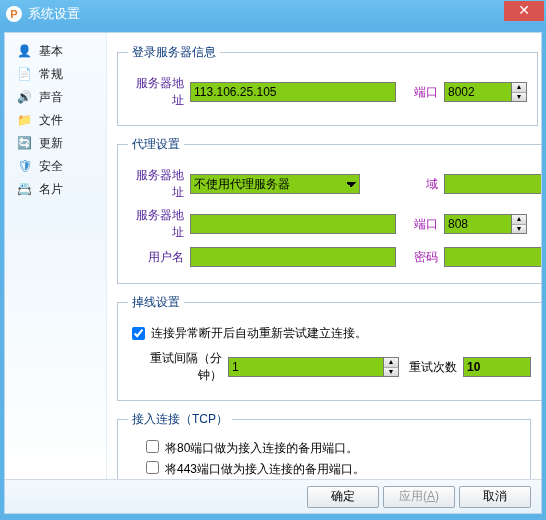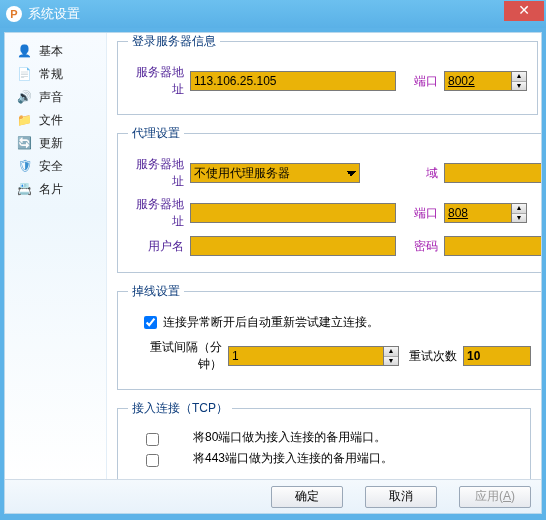--- a/index.html
+++ b/index.html
@@ -78,21 +78,21 @@
 .i-basic { color:#e0a030; }
 .i-general { color:#3a90d0; }
 .i-sound { color:#2a7ac0; }
 .i-file { color:#e2a23a; }
 .i-update { color:#e2a23a; }
 .i-security { color:#3a90d0; }
 .i-card { color:#555; }
 
 .content {
   flex: 1;
-  padding: 0 10px 6px 10px;
+  padding: 11px 10px 6px 10px;
   overflow: hidden;
 }
 fieldset {
   border: 1px solid #b8c8d8;
   margin-bottom: 10px;
   padding: 8px 10px 10px 10px;
 }
 legend {
   padding: 0 4px;
   color: #0a3a7a;
@@ -110,27 +110,27 @@
 }
 .lbl-col2 {
   width: 36px;
   text-align: right;
   padding-right: 6px;
   color: #a21caf;
 }
 input[type=text], select {
   height: 20px;
   border: 1px solid #7a7a7a;
-  background: #eab308;
+  background: #84cc16;
   font-size: 12px;
   padding: 0 3px;
   font-family: inherit;
 }
 .w-server { width: 206px; }
-.w-port { width: 68px; text-decoration: underline; }
+.w-port { width: 68px; }
 .w-proxy { width: 170px; }
 .w-domain { width: 104px; }
 .w-proxyserv { width: 206px; }
 .w-user { width: 206px; }
 .w-retry { width: 156px; }
 .w-retry2 { width: 68px; font-weight: bold; }
 .w-tcp { width: 84px; }
 
 .spin-wrap {
   position: relative;
@@ -158,34 +158,34 @@
   appearance: none;
   -webkit-appearance: none;
   background-image: linear-gradient(45deg, transparent 50%, #000 50%),
                     linear-gradient(-45deg, transparent 50%, #000 50%);
   background-position: right 8px top 7px, right 3px top 7px;
   background-size: 5px 5px, 5px 5px;
   background-repeat: no-repeat;
   padding-right: 18px;
 }
 
-.chk-row { margin: 6px 0 8px 16px; display:flex; align-items:center; }
+.chk-row { margin: 6px 0 8px 4px; display:flex; align-items:center; }
 .chk-row input { margin-right: 6px; }
-.chk-row2 { margin: 4px 0 4px 18px; display:flex; align-items:flex-end;gap:28px; }
+.chk-row2 { margin: 4px 0 4px 18px; display:flex; align-items:flex-start; }
 .chk-row2 input { margin-right: 6px; }
 
 .footer {
   height: 34px;
   border-top: 1px solid #d0dbe6;
   background: linear-gradient(#f4f9fd,#e8f2fa);
   display: flex;
   align-items: center;
   justify-content: flex-end;
   padding-right: 10px;
-  gap: 22px;
+  gap: 4px;
 }
 .btn {
   min-width: 72px;
   height: 22px;
   border: 1px solid #9aa8b8;
   background: linear-gradient(#fdfdfd,#e6e9ee);
   font-size: 12px;
   cursor: pointer;
   border-radius: 2px;
 }
@@ -323,16 +323,16 @@
           <input type="checkbox" style="">
           <span>将443端口做为接入连接的备用端口。</span>
         </div>
       </fieldset>
 
     </div>
   </div>
 
   <div class="footer">
     <button class="btn">确定</button>
+    <button class="btn" disabled=""><span>应用(<span class="underline">A</span>)</span></button>
     <button class="btn">取消</button>
-    <button class="btn" disabled=""><span>应用(<span class="underline">A</span>)</span></button>
   </div>
 </div>
 
 </body></html>

